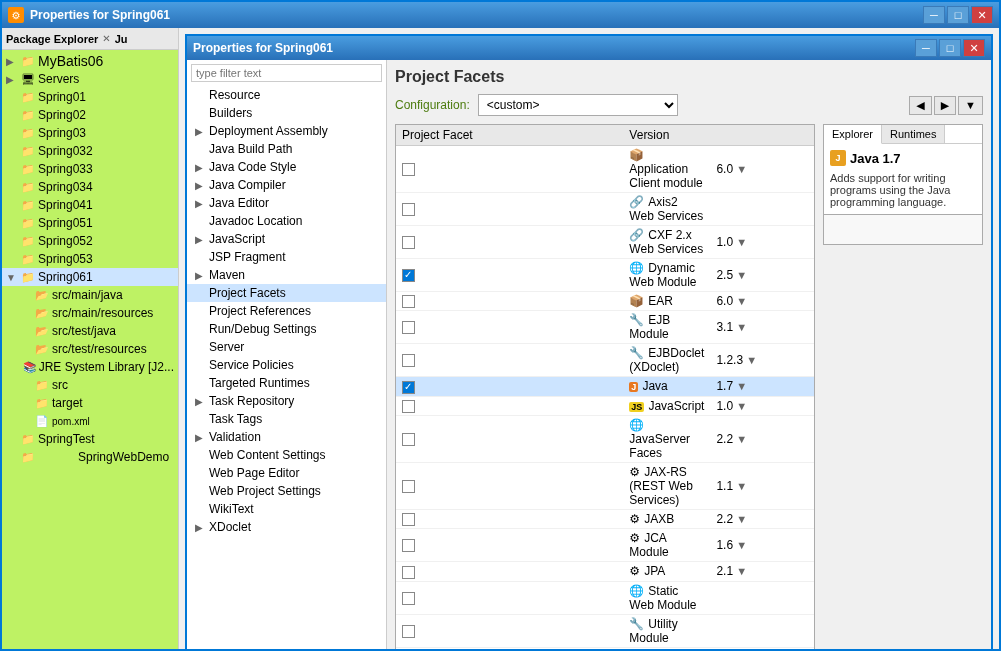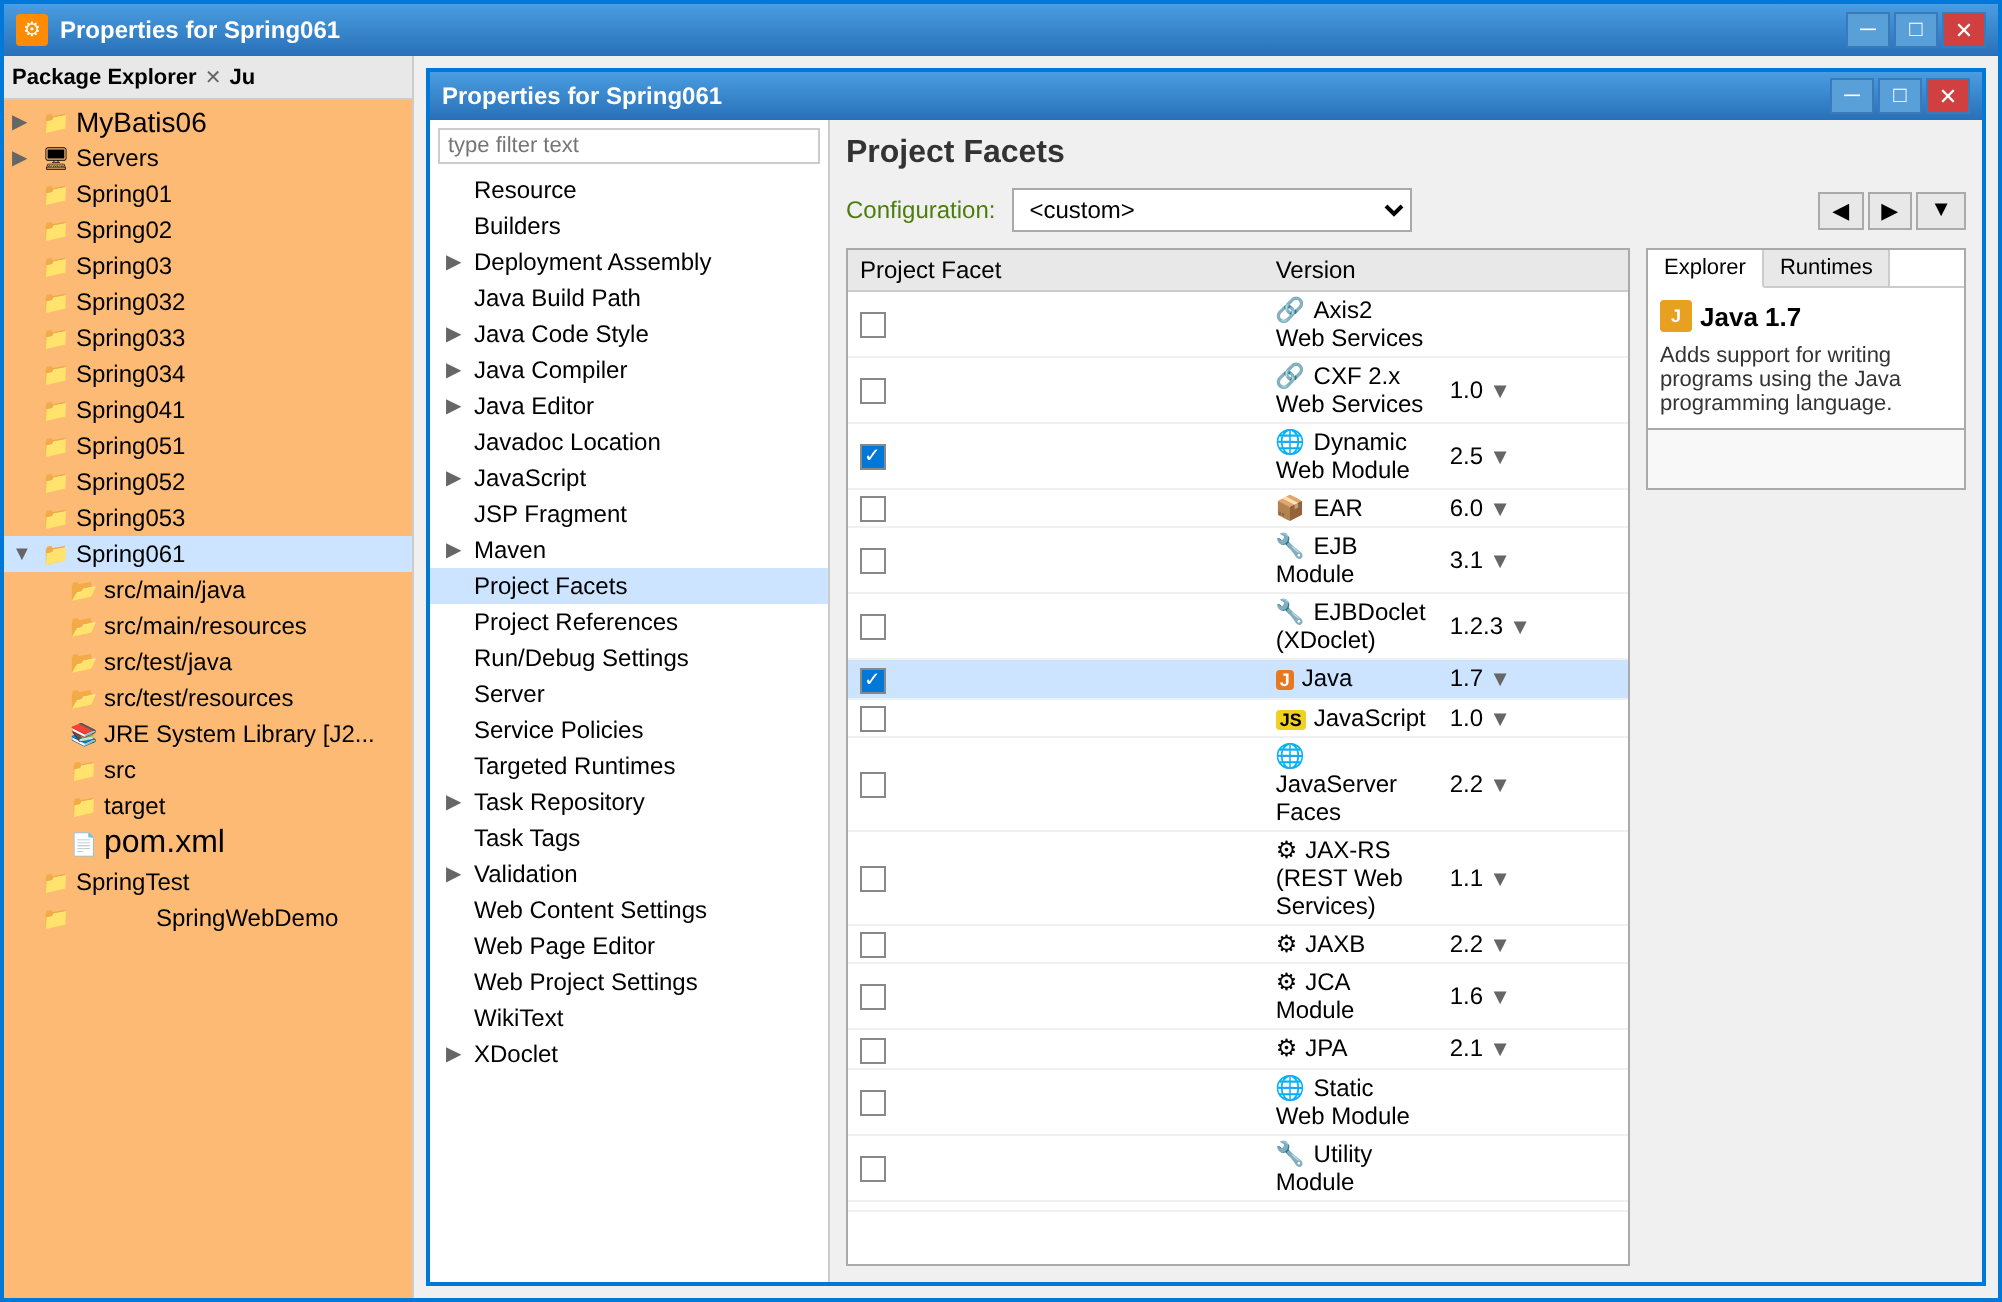--- a/index.html
+++ b/index.html
@@ -11,21 +11,21 @@
     .title-bar-left { display: flex; align-items: center; gap: 6px; }
     .title-icon { width: 16px; height: 16px; background: #ff8c00; border-radius: 2px; display: flex; align-items: center; justify-content: center; font-size: 10px; }
     .title-text { font-size: 12px; font-weight: bold; color: white; }
     .title-buttons { display: flex; gap: 2px; }
     .title-btn { width: 22px; height: 18px; background: #5aa0d8; border: 1px solid #3a7ab8; color: white; font-size: 11px; cursor: pointer; display: flex; align-items: center; justify-content: center; }
     .title-btn.close { background: #d04040; }
 
     .main-content { display: flex; flex: 1; overflow: hidden; }
 
     
-    .left-panel { width: 205px; background: #fdba74; border-right: 1px solid #ccc; display: flex; flex-direction: column; overflow: hidden; }
+    .left-panel { width: 177px; background: #bef264; border-right: 1px solid #ccc; display: flex; flex-direction: column; overflow: hidden; }
     .panel-header { background: #e8e8e8; border-bottom: 1px solid #ccc; padding: 2px 4px; display: flex; align-items: center; gap: 4px; height: 22px; }
     .panel-header-text { font-size: 11px; font-weight: bold; }
     .tree-content { flex: 1; overflow-y: auto; overflow-x: hidden; padding: 2px 0; }
     .tree-item { padding: 1px 4px; display: flex; align-items: center; gap: 2px; cursor: pointer; white-space: nowrap; font-size: 12px; }
     .tree-item.selected { background: #cce4ff; }
     .tree-arrow { width: 12px; display: inline-block; color: #666; font-size: 10px; }
     .tree-icon { width: 16px; height: 16px; display: inline-flex; align-items: center; justify-content: center; font-size: 11px; }
 
     
     .dialog { background: #f0f0f0; border: 2px solid #0078d7; flex: 1; display: flex; flex-direction: column; }
@@ -193,21 +193,21 @@
             <span style="font-size: 12px;">src</span>
           </div>
           <div class="tree-item" style="padding-left: 18px;">
             <span class="tree-arrow"></span>
             <span class="tree-icon">📁</span>
             <span style="font-size: 12px;">target</span>
           </div>
           <div class="tree-item" style="padding-left: 18px;">
             <span class="tree-arrow"></span>
             <span class="tree-icon">📄</span>
-            <span style="font-size: 16px;">pom.xml</span>
+            <span style="font-size: 10px;">pom.xml</span>
           </div>
           <div class="tree-item" style="padding-left: 4px;">
             <span class="tree-arrow"></span>
             <span class="tree-icon">📁</span>
             <span style="font-size: 12px;">SpringTest</span>
           </div>
           <div class="tree-item" style="padding-left: 4px;">
             <span class="tree-arrow"></span>
             <span class="tree-icon">📁</span>
             <span style="font-size: 12px; margin-left: 40px;">SpringWebDemo</span>
@@ -357,20 +357,25 @@
                 <table class="facets-table">
                   <thead>
                     <tr>
                       <th style="width:55%;">Project Facet</th>
                       <th style="width:20%;">Version</th>
                       <th style="width:25%;"></th>
                     </tr>
                   </thead>
                   <tbody id="facets-tbody">
 
+                  <tr>
+                        <td style="width: 20px;"><span class="checkbox"></span></td>
+                        <td><span style="margin-right: 4px; font-size: 12px;">📦</span><span>Application Client module</span></td>
+                        <td><span>6.0</span><span class="version-dropdown"> ▼</span></td>
+                      </tr>
                       <tr>
                         <td style="width: 20px;"><span class="checkbox"></span></td>
                         <td><span style="margin-right: 4px; font-size: 12px;">🔗</span><span>Axis2 Web Services</span></td>
                         <td></td>
                       </tr>
                       <tr>
                         <td style="width: 20px;"><span class="checkbox"></span></td>
                         <td><span style="margin-right: 4px; font-size: 12px;">🔗</span><span>CXF 2.x Web Services</span></td>
                         <td><span>1.0</span><span class="version-dropdown"> ▼</span></td>
                       </tr>

